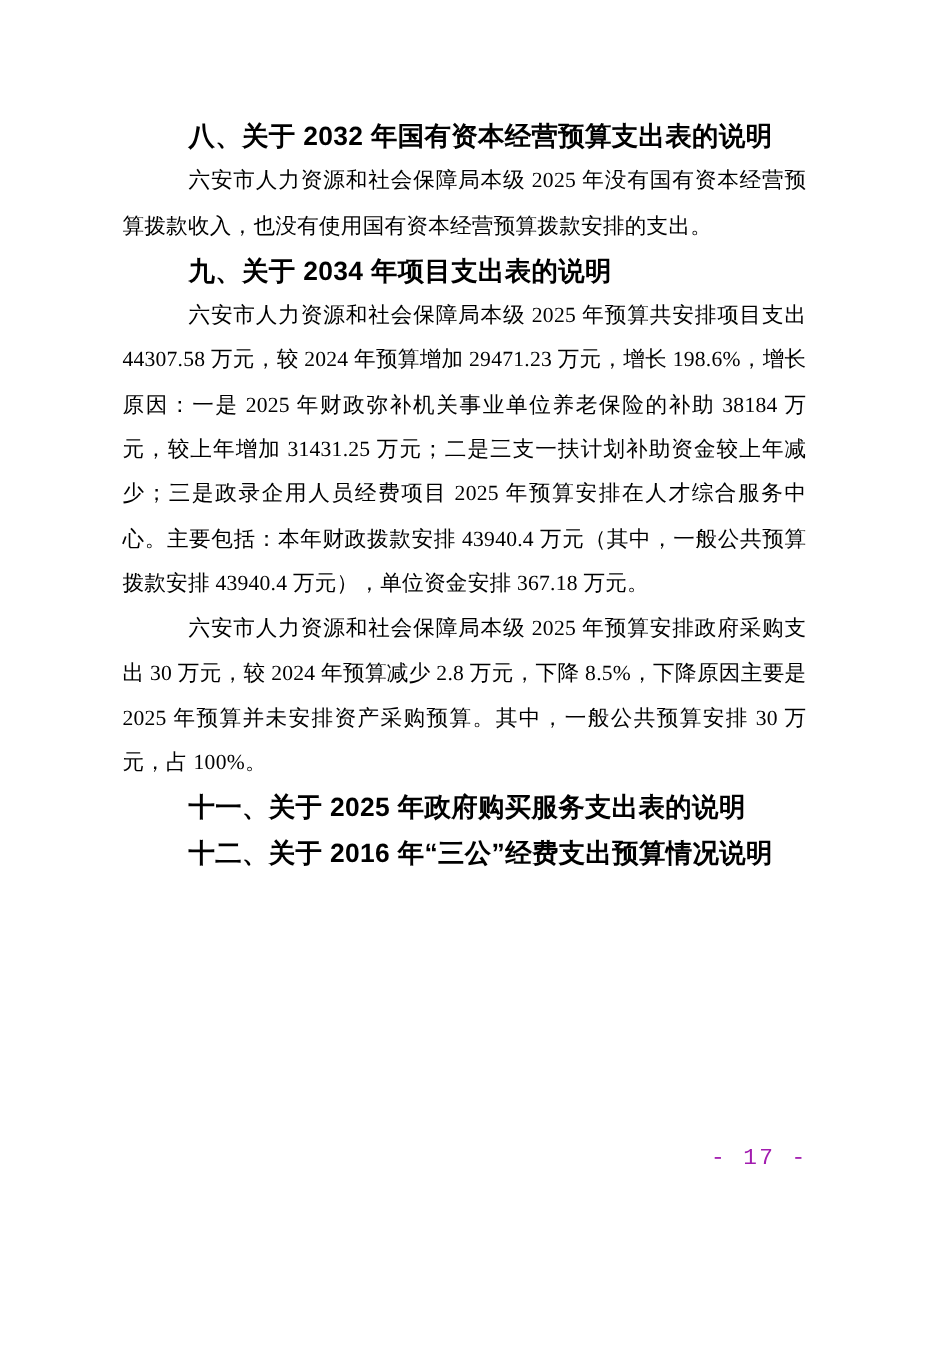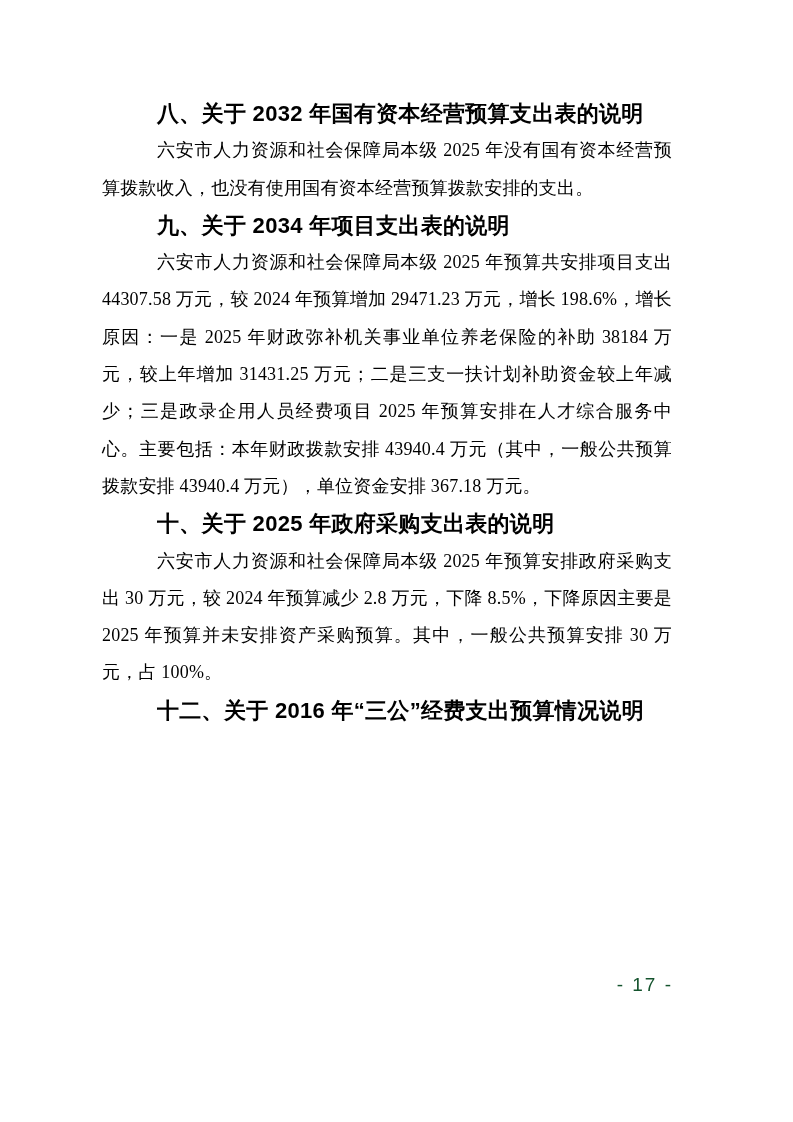--- a/index.html
+++ b/index.html
@@ -42,42 +42,42 @@
     text-align: justify;
     text-justify: inter-character;
     letter-spacing: 0.2px;
   }
   .sec-para.continues {
     
     text-align-last: justify;
   }
   .page-number {
     position: absolute;
-    top: 974px;
+    top: 954px;
     right: 120px;
-    font-family: Liberation Sans, sans-serif;
+    font-family: Liberation Mono, monospace;
     font-size: 19px;
     letter-spacing: 2px;
-    color: #14532d;
+    color: #a21caf;
   }
 </style>
 </head>
 <body>
 
 <div class="page">
   <div class="content">
 
     <h2 class="sec-heading">八、关于 2032 年国有资本经营预算支出表的说明</h2>
     <p class="sec-para">六安市人力资源和社会保障局本级 2025 年没有国有资本经营预算拨款收入，也没有使用国有资本经营预算拨款安排的支出。</p>
 
     <h2 class="sec-heading">九、关于 2034 年项目支出表的说明</h2>
     <p class="sec-para">六安市人力资源和社会保障局本级 2025 年预算共安排项目支出 44307.58 万元，较 2024 年预算增加 29471.23 万元，增长 198.6%，增长原因：一是 2025 年财政弥补机关事业单位养老保险的补助 38184 万元，较上年增加 31431.25 万元；二是三支一扶计划补助资金较上年减少；三是政录企用人员经费项目 2025 年预算安排在人才综合服务中心。主要包括：本年财政拨款安排 43940.4 万元（其中，一般公共预算拨款安排 43940.4 万元），单位资金安排 367.18 万元。</p>
 
-    <h2 class="sec-heading">十、关于 2025 年政府采购支出表的说明</h2>
     <p class="sec-para">六安市人力资源和社会保障局本级 2025 年预算安排政府采购支出 30 万元，较 2024 年预算减少 2.8 万元，下降 8.5%，下降原因主要是 2025 年预算并未安排资产采购预算。其中，一般公共预算安排 30 万元，占 100%。</p>
 
+    <h2 class="sec-heading">十一、关于 2025 年政府购买服务支出表的说明</h2>
 
     <h2 class="sec-heading">十二、关于 2016 年“三公”经费支出预算情况说明</h2>
 
   </div>
 
   <div class="page-number">- 17 -</div>
 </div>
 
 </body></html>

